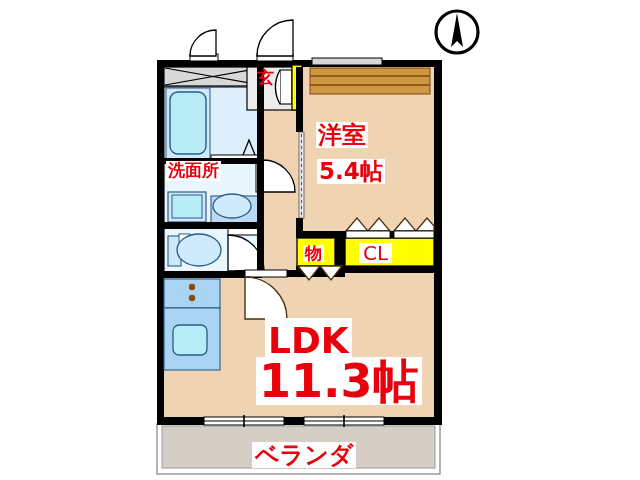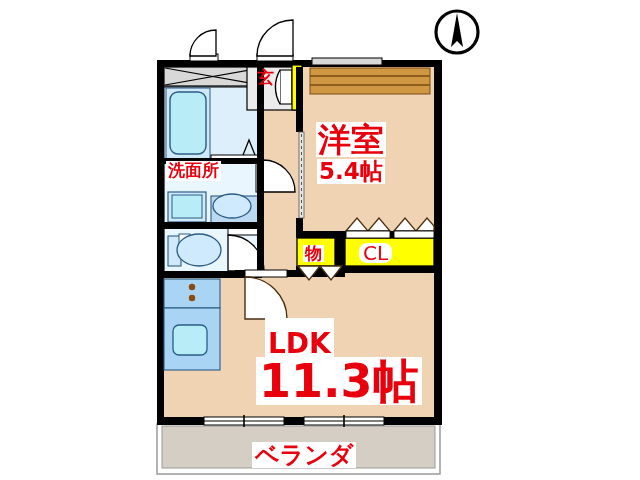--- a/index.html
+++ b/index.html
@@ -24,33 +24,33 @@
     color: #e8000d;
     font-family: "DejaVu Sans", sans-serif;
     font-weight: bold;
     background: #ffffff;
     line-height: 1.0;
     white-space: nowrap;
     text-align: center;
   }
   #lbl-yoshitsu {
     left: 316px; top: 122px;
-    font-size: 33px;
+    font-size: 24px;
     letter-spacing: 0px;
     padding: 1px 2px;
   }
   #lbl-yoshitsu-area {
     left: 317px; top: 159px;
     font-size: 23px;
     padding: 1px 2px;
   }
   #lbl-ldk {
     left: 265px; top: 318px;
-    font-size: 28px;
-    padding: 12px 3px;
+    font-size: 36px;
+    padding: 5px 3px;
   }
   #lbl-ldk-area {
     left: 256px; top: 357px;
     font-size: 46px;
     padding: 1px 3px;
   }
   #lbl-senmenjo {
     left: 166px; top: 161px;
     font-size: 17px;
     padding: 1px 2px;
@@ -66,21 +66,20 @@
   #lbl-mono {
     left: 303px; top: 245px;
     font-size: 17px;
     padding: 0px 2px;
   }
   #lbl-cl {
     left: 359px; top: 243px;
     font-size: 20px;
     padding: 0px 4px;
     font-weight: normal;
-    border-radius: 8px;
   }
   #lbl-veranda {
     left: 252px; top: 442px;
     font-size: 24px;
     padding: 1px 3px;
   }
 </style>
 </head>
 <body>
 

